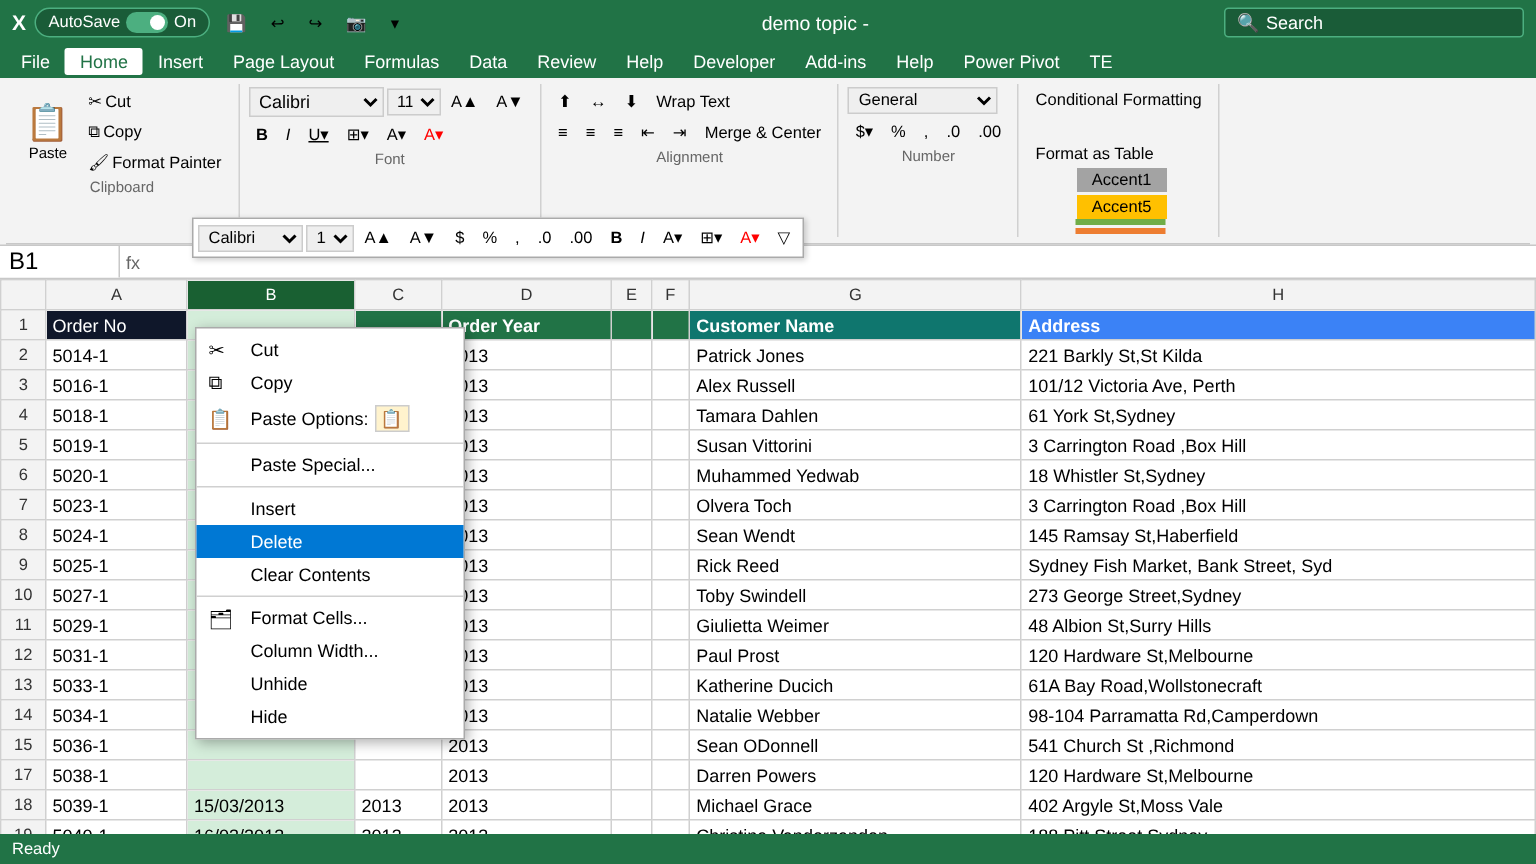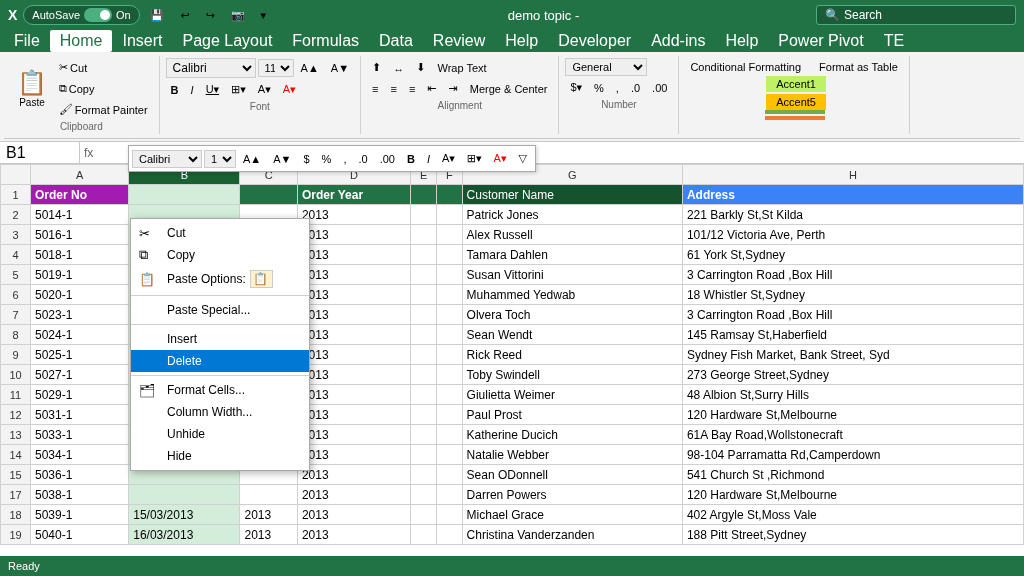--- a/index.html
+++ b/index.html
@@ -56,21 +56,21 @@
     .menu-bar {
       background: #217346;
       color: white;
       height: 22px;
       display: flex;
       align-items: center;
       padding: 0 4px;
     }
     .menu-item {
       padding: 2px 10px;
-      font-size: 16px;
+      font-size: 12px;
       cursor: pointer;
       border-radius: 2px;
     }
     .menu-item:hover, .menu-item.active { background: rgba(255,255,255,0.2); }
     .menu-item.active { background: white; color: #217346; }
 
     
     .ribbon {
       background: #f3f3f3;
       border-bottom: 1px solid #c8c8c8;
@@ -231,21 +231,21 @@
 
     
     .accent-btn {
       padding: 2px 8px;
       font-size: 11px;
       cursor: pointer;
       border: none;
       color: white;
       min-width: 60px;
     }
-    .accent1 { background: #bef264; color: #000; }
+    .accent1 { background: #a3a3a3; color: #000; }
     .accent5 { background: #ffc000; color: #000; }
     .accent-right { background: #70ad47; color: white; }
     .accent-right2 { background: #ed7d31; color: white; }
 
     
     .status-bar {
       background: #217346;
       color: white;
       height: 20px;
       display: flex;
@@ -371,36 +371,36 @@
           <button class="mini-btn">
             <span>Merge &amp; Center</span>
           </button>
         </div>
       </div>
       <div class="ribbon-group-label">Alignment</div>
     </div>
 
     <div class="ribbon-group">
       <div class="ribbon-group-content" style="flex-direction:column;gap:2px;">
-        <select class="mini-select" style="width:82px;">
+        <select class="mini-select" style="width:100px;">
           <option>General</option>
         </select>
         <div style="display:flex;gap:2px;">
           <button class="mini-btn">$▾</button>
           <button class="mini-btn">%</button>
           <button class="mini-btn">,</button>
           <button class="mini-btn">.0</button>
           <button class="mini-btn">.00</button>
         </div>
       </div>
       <div class="ribbon-group-label">Number</div>
     </div>
 
     <div class="ribbon-group">
-      <div class="ribbon-group-content" style="flex-direction:row;gap:8px;">
+      <div class="ribbon-group-content" style="flex-direction:column;gap:18px;">
         <button class="mini-btn">
           <span>Conditional Formatting</span>
         </button>
         <button class="mini-btn">
           <span>Format as Table</span>
         </button>
       </div>
       <div style="display:flex;flex-direction:column;gap:2px;margin-left:4px;">
         <button class="accent-btn accent1">Accent1</button>
         <button class="accent-btn accent5">Accent5</button>
@@ -452,27 +452,27 @@
         <th>D</th>
         <th>E</th>
         <th>F</th>
         <th>G</th>
         <th>H</th>
       </tr>
     </thead>
     <tbody id="sheet-body">
     <tr>
           <td class="row-num">1</td>
-          <td style="background: #a21caf; color: white; font-weight: bold;">Order No</td>
+          <td style="background: #0f172a; color: white; font-weight: normal;">Order No</td>
           <td class="selected-col" style="background: rgb(25, 96, 50); color: white; font-weight: bold;"></td>
           <td style="background: rgb(33, 115, 70); color: white; font-weight: bold;"></td>
           <td style="background: rgb(33, 115, 70); color: white; font-weight: bold;">Order Year</td>
           <td style="background: rgb(33, 115, 70); color: white; font-weight: bold;"></td>
           <td style="background: rgb(33, 115, 70); color: white; font-weight: bold;"></td>
-          <td style="background: #14532d; color: white; font-weight: normal;">Customer Name</td>
+          <td style="background: #0f766e; color: white; font-weight: bold;">Customer Name</td>
           <td style="background: #3b82f6; color: white; font-weight: bold;">Address</td>
         </tr>
         <tr>
           <td class="row-num">2</td>
           <td>5014-1</td>
           <td class="selected-col" style="background: rgb(212, 237, 218);"></td>
           <td></td>
           <td>2013</td>
           <td></td>
           <td></td>
@@ -677,20 +677,23 @@
   <div class="ctx-item">
     <span>Paste Special...</span>
   </div>
   <div class="ctx-separator"></div>
   <div class="ctx-item">
     <span>Insert</span>
   </div>
   <div class="ctx-item highlighted">
     <span>Delete</span>
   </div>
+  <div class="ctx-item">
+    <span>Clear Contents</span>
+  </div>
   <div class="ctx-separator"></div>
   <div class="ctx-item">
     <span class="ctx-icon">🗂</span>
     <span>Format Cells...</span>
   </div>
   <div class="ctx-item">
     <span>Column Width...</span>
   </div>
   <div class="ctx-item">
     <span>Unhide</span>

